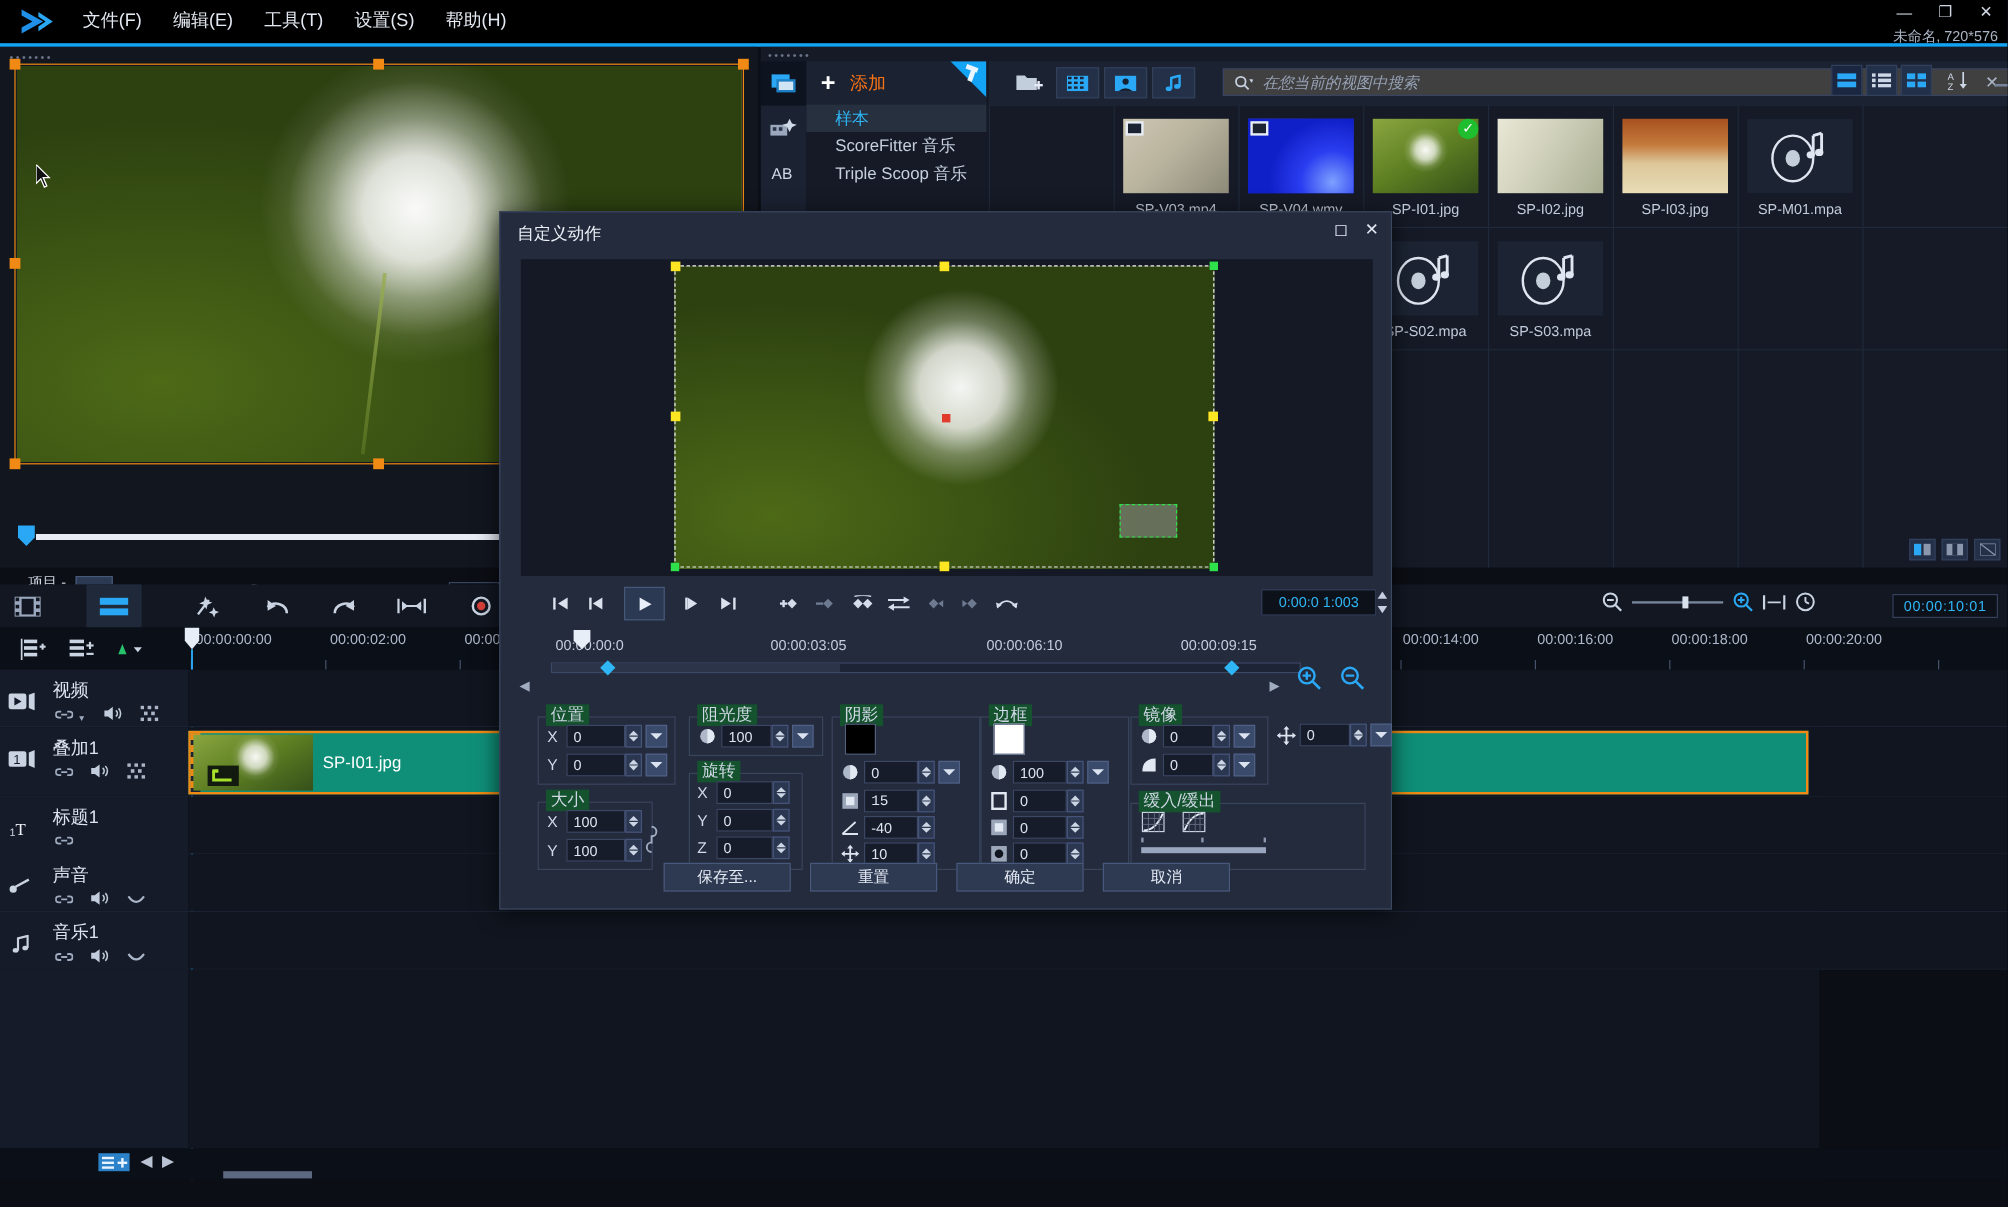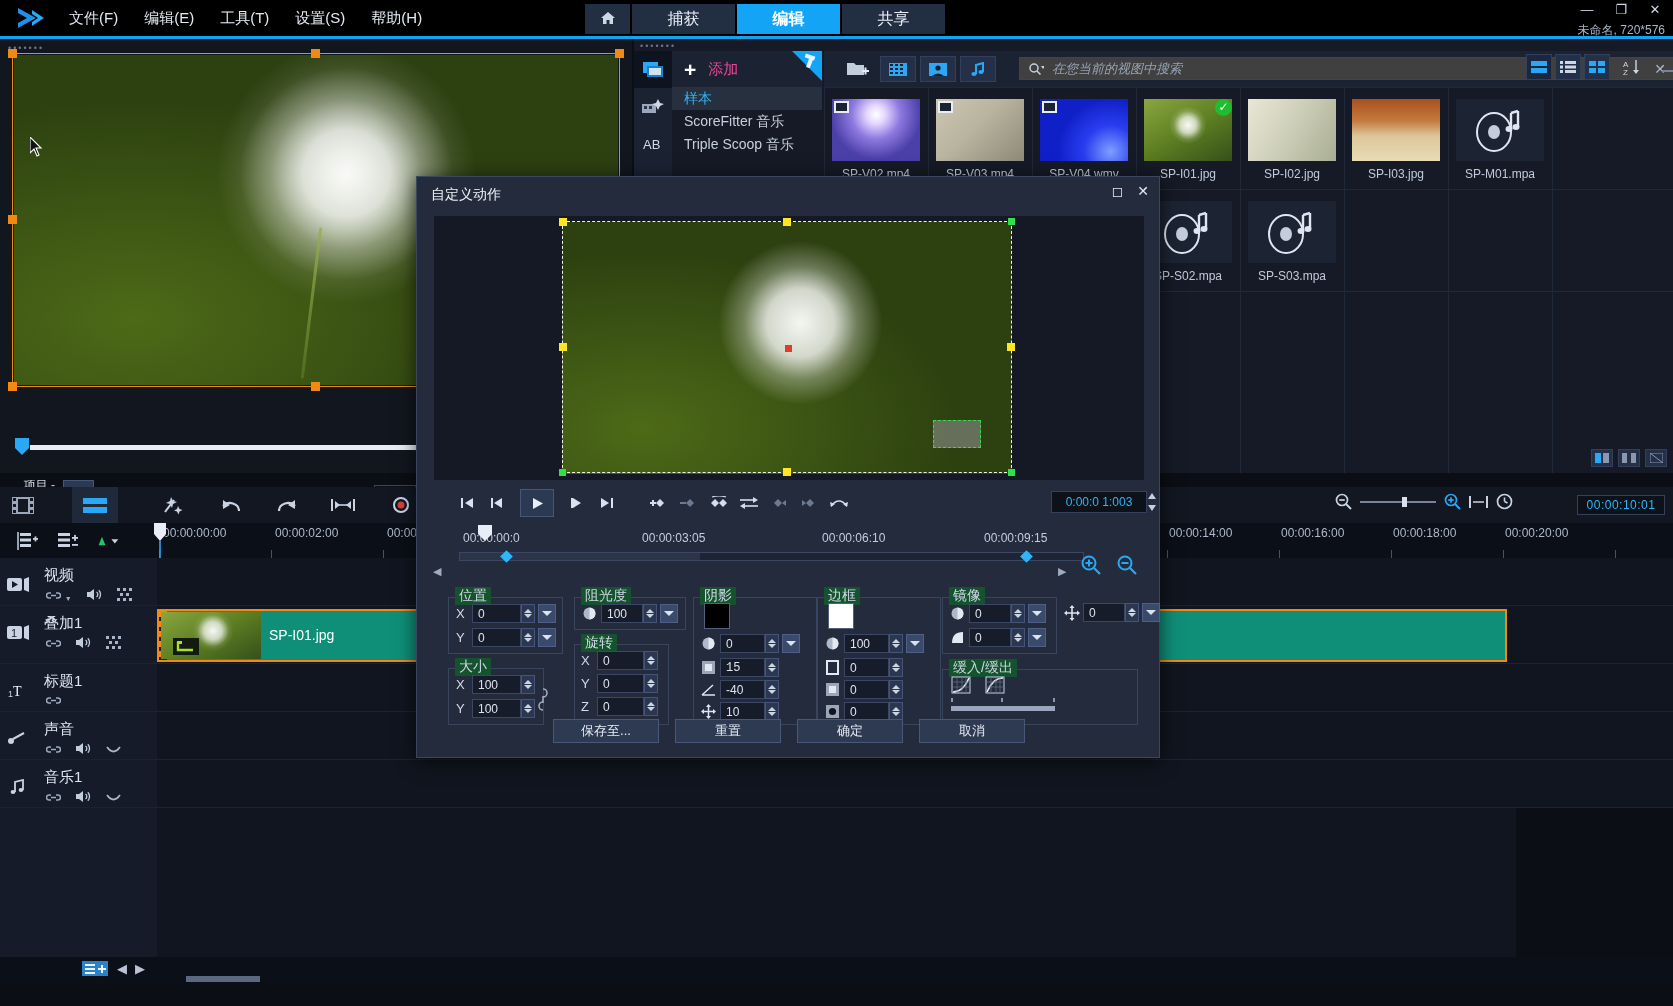--- a/index.html
+++ b/index.html
@@ -54,25 +54,25 @@
   #ratio{ position:absolute; left:374px; top:446px; width:42px; height:17px; background:#0d1119; border:1px solid #3a4560;
           font-size:11px; color:#cfd7e4; text-align:center; line-height:16px; }
   #ratio-car{ position:absolute; left:406px; top:451px; font-size:8px; color:#cfd7e4; }
 
   
   #library{ position:absolute; left:634px; top:39px; width:1039px; height:434px; background:#151a26; }
   #lib-tabcol{ position:absolute; left:0; top:12px; width:38px; height:422px; background:#1b2232; }
   .libtab{ width:38px; height:37px; display:flex; align-items:center; justify-content:center; cursor:pointer; }
   .libtab.active{ background:#0e1320; }
   #lib-list{ position:absolute; left:38px; top:48px; width:150px; height:386px; background:#151a26; }
-  .liblist-item{ height:23px; line-height:23px; padding-left:12px; font-size:14px; color:#c7cfde; cursor:pointer; white-space:nowrap; }
+  .liblist-item{ height:23px; line-height:23px; padding-left:24px; font-size:14px; color:#c7cfde; cursor:pointer; white-space:nowrap; }
   .liblist-item.sel{ background:#26303f; color:#2fb6f7; }
   #add-bar{ position:absolute; left:38px; top:12px; width:150px; height:36px; background:#1b2232; display:flex; align-items:center; }
   #add-plus{ margin-left:12px; font-size:21px; color:#fff; font-weight:600; line-height:21px; }
-  #add-label{ margin-left:12px; font-size:15px; color:#ec4899;text-align:right; }
+  #add-label{ margin-left:12px; font-size:15px; color:#f97316;text-align:right; }
   #pin{ position:absolute; right:0; top:0; width:32px; height:30px; }
   #lib-toolbar{ position:absolute; left:190px; top:12px; width:849px; height:36px; background:#1b2232; display:flex; align-items:center; }
   .tb-icon{ width:36px; height:26px; display:flex; align-items:center; justify-content:center; margin-left:4px; cursor:pointer; }
   .tb-icon.boxed{ background:#243048; border:1px solid #32405c; }
   #search{ position:absolute; left:195px; top:6px; width:656px; height:23px; background:#404040; border:1px solid #384462; display:flex; align-items:center; }
   #search-ph{ margin-left:8px; font-style:italic; font-size:13px; color:#97a2b6; }
   #search-x{ position:absolute; right:8px; color:#aab4c5; font-size:14px; cursor:pointer; }
   #viewbtns{ position:absolute; left:702px; top:3px; display:flex; gap:3px; }
   .viewbtn{ width:26px; height:26px; background:#233049; border:1px solid #33405c; display:flex; align-items:center; justify-content:center; cursor:pointer; }
   .viewbtn.on{ background:#1b2740; }
@@ -190,30 +190,20 @@
     <polygon points="18,6 30,14 18,22 18,18 24,14 18,10" fill="#2aa8f5"></polygon>
   </svg>
   <div class="menu-items">
     <div class="menu-item">文件(F)</div>
     <div class="menu-item">编辑(E)</div>
     <div class="menu-item">工具(T)</div>
     <div class="menu-item">设置(S)</div>
     <div class="menu-item">帮助(H)</div>
   </div>
 
-  <div id="steps">
-    <div class="step home">
-      <svg width="18" height="16" viewBox="0 0 18 16" style="vertical-align:-2px">
-        <path d="M9 2 L16 8 L14 8 L14 14 L10.5 14 L10.5 10 L7.5 10 L7.5 14 L4 14 L4 8 L2 8 Z" fill="#cdd7e6"></path>
-      </svg>
-    </div>
-    <div class="step">捕获</div>
-    <div class="step active">编辑</div>
-    <div class="step">共享</div>
-  </div>
 
   <div id="winbtns">
     <div class="winbtn">—</div>
     <div class="winbtn">❐</div>
     <div class="winbtn">✕</div>
   </div>
   <div id="projtitle">未命名, 720*576</div>
 </div>
 <div id="accentline"></div>
 
@@ -443,29 +433,20 @@
     <div class="gridline-h" style="top:204px;"></div>
     <div class="gridline-v" style="left:0;"></div>
     <div class="gridline-v" style="left:104px;"></div>
     <div class="gridline-v" style="left:208px;"></div>
     <div class="gridline-v" style="left:312px;"></div>
     <div class="gridline-v" style="left:416px;"></div>
     <div class="gridline-v" style="left:520px;"></div>
     <div class="gridline-v" style="left:624px;"></div>
     <div class="gridline-v" style="left:728px;"></div>
 
-    <div class="cell" style="left:0;top:0;">
-      <div class="thumbwrap">
-        <div class="thumb" style="background:
-            radial-gradient(circle at 50% 25%,#ffffff 0%,#e6d8ff 14%,#8e7ae0 38%,#4b3fa8 70%),
-            linear-gradient(180deg,#5b4fc0 0%,#3a2f93 100%);"></div>
-        <div class="filmicon"></div>
-      </div>
-      <div class="cap">SP-V02.mp4</div>
-    </div>
 
     <div class="cell" style="left:104px;top:0;">
       <div class="thumbwrap">
         <div class="thumb" style="background:linear-gradient(135deg,#cdc7b3 0%,#b9b49e 45%,#8d8a79 100%);"></div>
         <div class="filmicon"></div>
       </div>
       <div class="cap">SP-V03.mp4</div>
     </div>
 
     <div class="cell" style="left:208px;top:0;">

